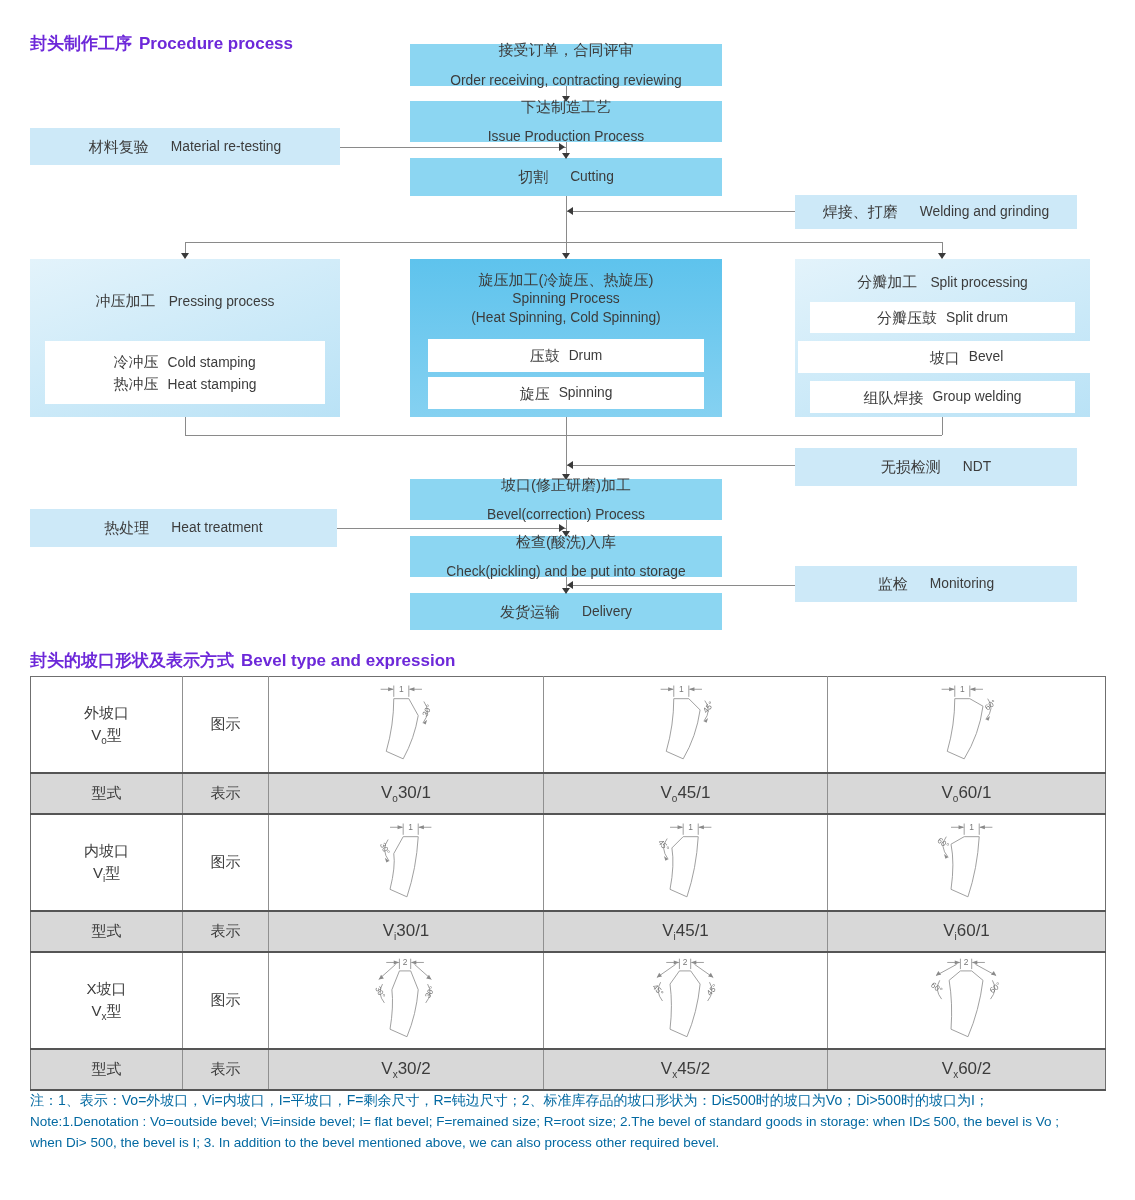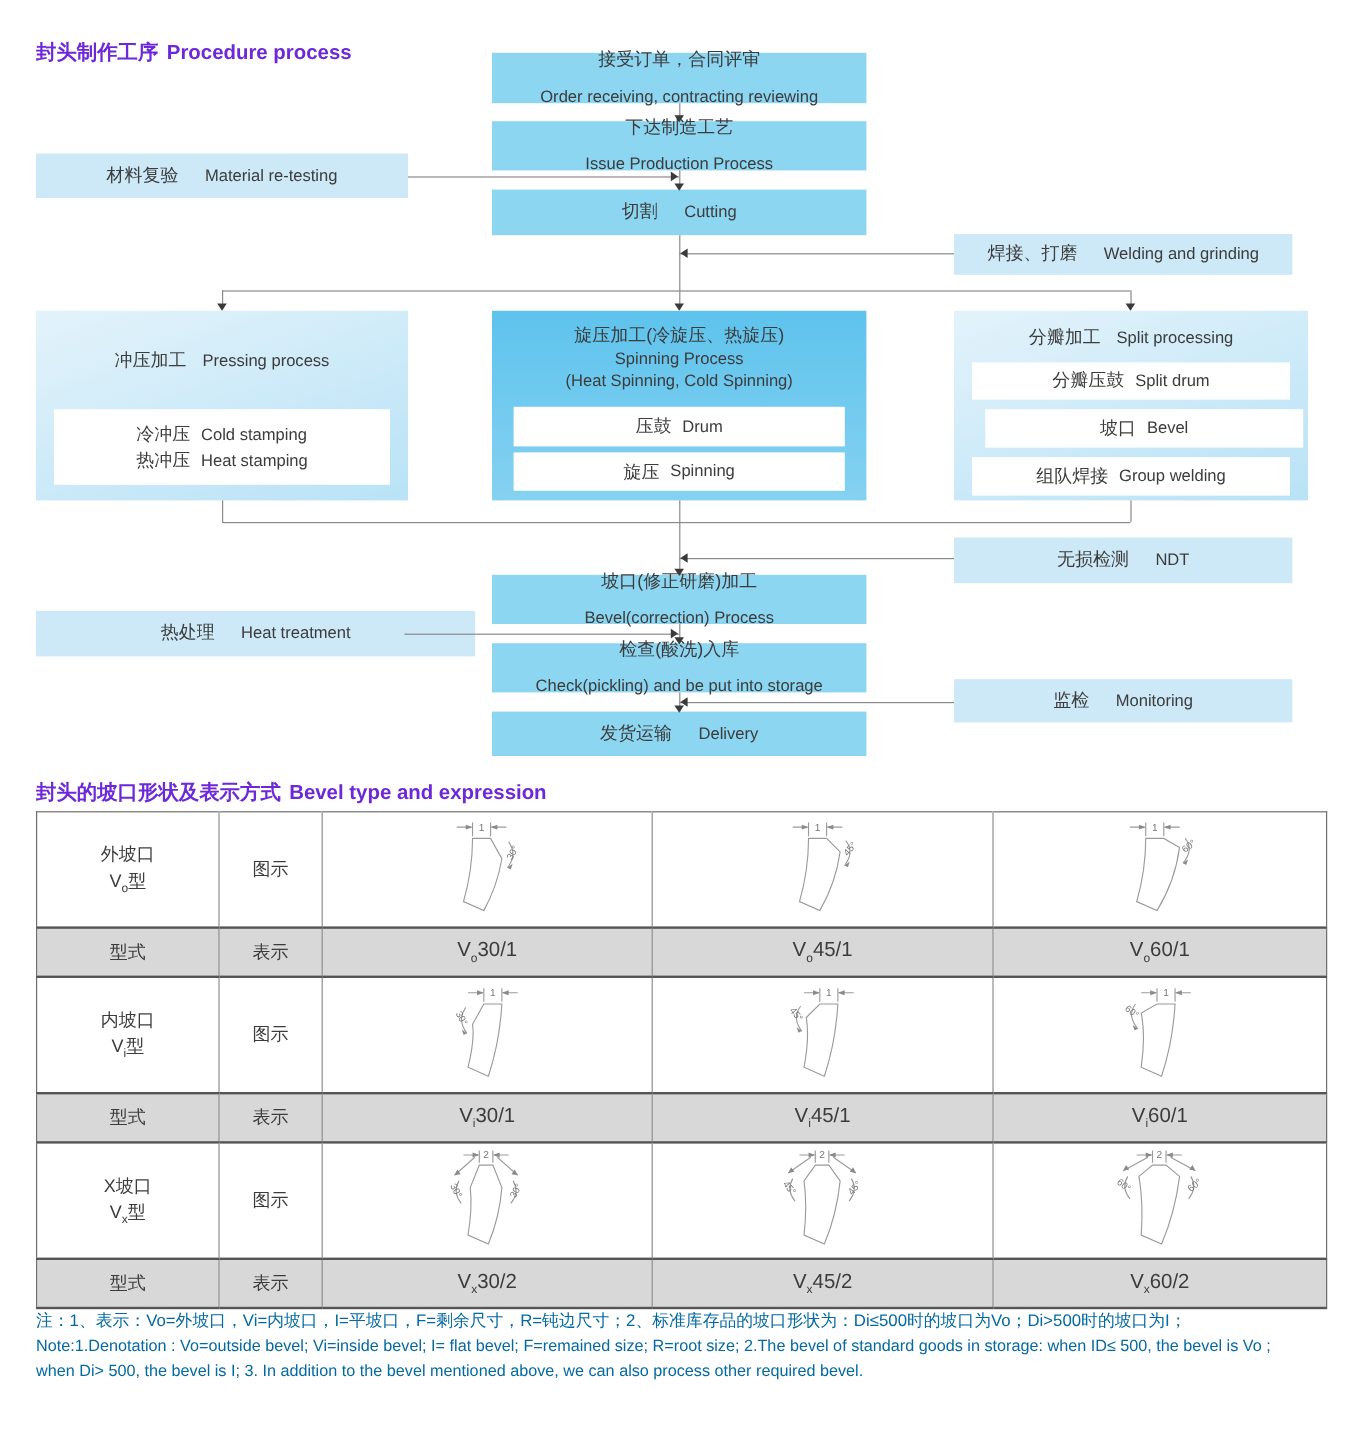--- a/index.html
+++ b/index.html
@@ -120,41 +120,41 @@
 
   <div class="branch branch-light" style="left:795px;top:259px;width:295px;height:158px;">
     <div class="blabel" style="top:13px;">
       <span class="zh">分瓣加工</span>
       <span class="en" style="margin-left:9px;">Split processing</span>
     </div>
     <div class="inner zh-en" style="left:15px;top:43px;width:265px;height:31px;">
       <span class="zh">分瓣压鼓</span>
       <span class="en">Split drum</span>
     </div>
-    <div class="inner zh-en" style="left:26px;top:82px;width:265px;height:32px;">
+    <div class="inner zh-en" style="left:3px;top:82px;width:265px;height:32px;padding-left:36px;">
       <span class="zh">坡口</span>
       <span class="en">Bevel</span>
     </div>
     <div class="inner zh-en" style="left:15px;top:122px;width:265px;height:32px;">
       <span class="zh">组队焊接</span>
       <span class="en">Group welding</span>
     </div>
   </div>
 
   <div class="fbox box-main" style="left:410px;top:479px;width:312px;height:41px;">
     <div class="zh">坡口(修正研磨)加工</div>
     <div class="en">Bevel(correction) Process</div>
   </div>
 
   <div class="fbox box-side row1" style="left:795px;top:448px;width:282px;height:38px;">
     <span class="zh">无损检测</span>
     <span class="en">NDT</span>
   </div>
 
-  <div class="fbox box-side row1" style="left:30px;top:509px;width:366px;height:38px;">
+  <div class="fbox box-side row1" style="left:30px;top:509px;width:307px;height:38px;">
     <span class="zh">热处理</span>
     <span class="en">Heat treatment</span>
   </div>
 
   <div class="fbox box-main" style="left:410px;top:536px;width:312px;height:41px;">
     <div class="zh">检查(酸洗)入库</div>
     <div class="en">Check(pickling) and be put into storage</div>
   </div>
 
   <div class="fbox box-side row1" style="left:795px;top:566px;width:282px;height:36px;">

